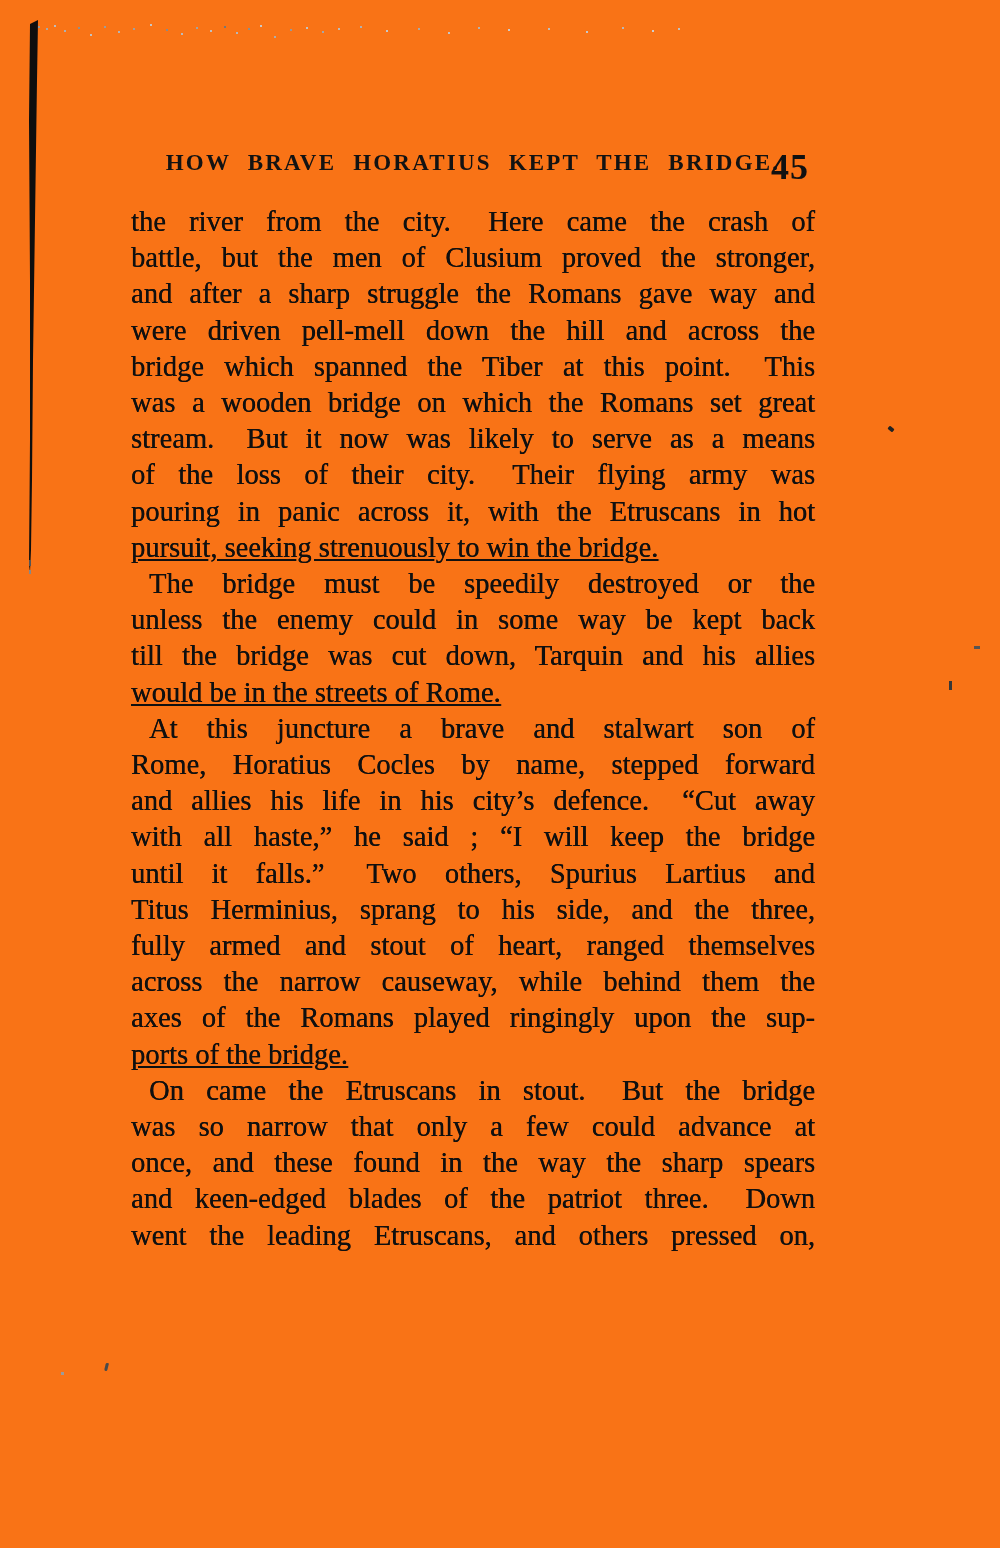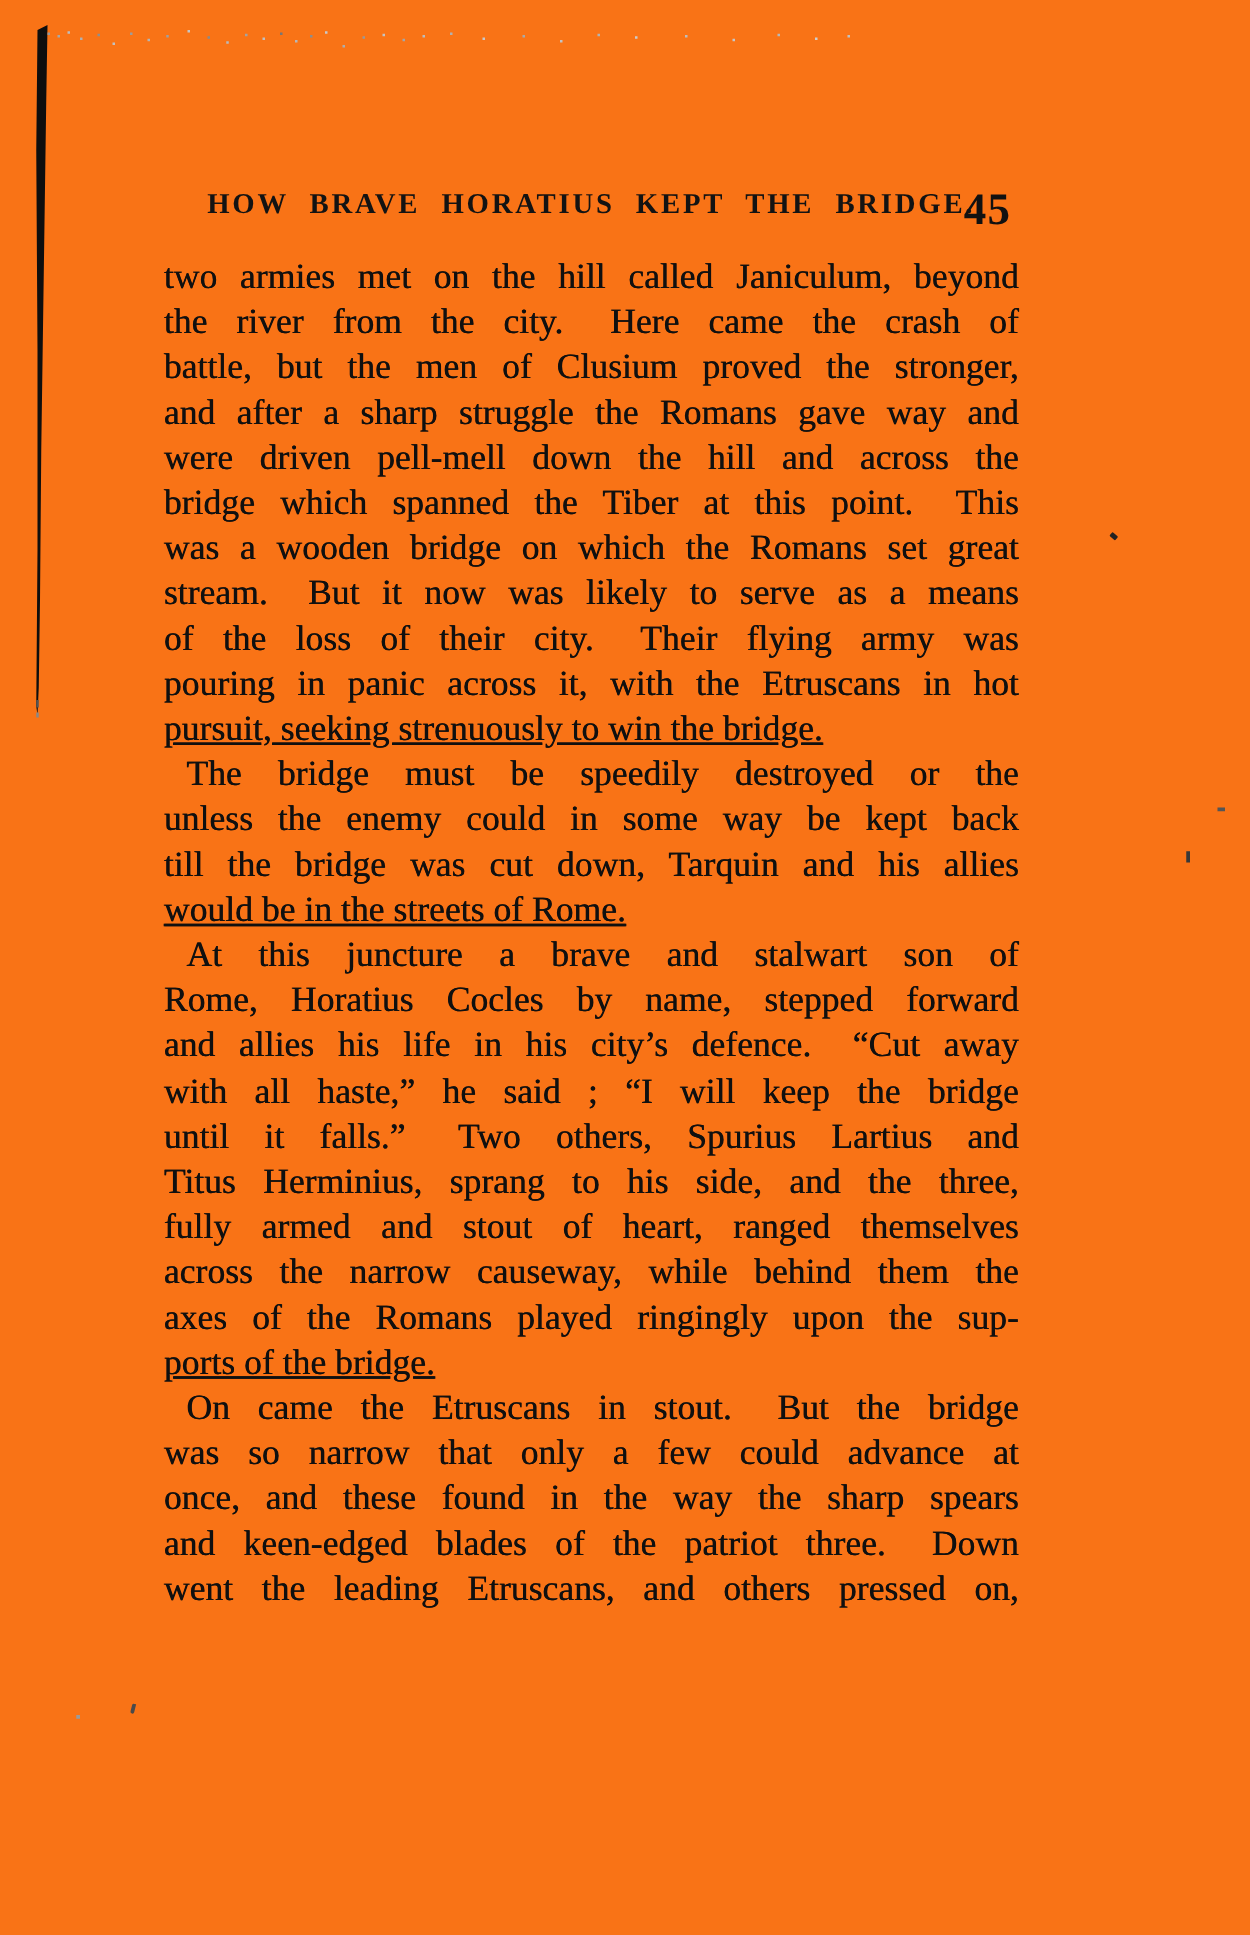--- a/index.html
+++ b/index.html
@@ -133,21 +133,20 @@
   <div class="speck speck-tick"></div>
   <div class="speck speck-comma"></div>
   <div class="speck speck-dot"></div>
 
   <div class="header-row">
     <span class="running-title">HOW BRAVE HORATIUS KEPT THE BRIDGE.</span>
     <span class="page-number">45</span>
   </div>
 
   <div class="text-block">
-      <div class="line">two armies met on the hill called Janiculum, beyond</div>
       <div class="line">the river from the city.  Here came the crash of</div>
       <div class="line">battle, but the men of Clusium proved the stronger,</div>
       <div class="line">and after a sharp struggle the Romans gave way and</div>
       <div class="line">were driven pell-mell down the hill and across the</div>
       <div class="line">bridge which spanned the Tiber at this point.  This</div>
       <div class="line">was a wooden bridge on which the Romans set great</div>
       <div class="line">stream.  But it now was likely to serve as a means</div>
       <div class="line">of the loss of their city.  Their flying army was</div>
       <div class="line">pouring in panic across it, with the Etruscans in hot</div>
       <div class="line last-left">pursuit, seeking strenuously to win the bridge.</div>

